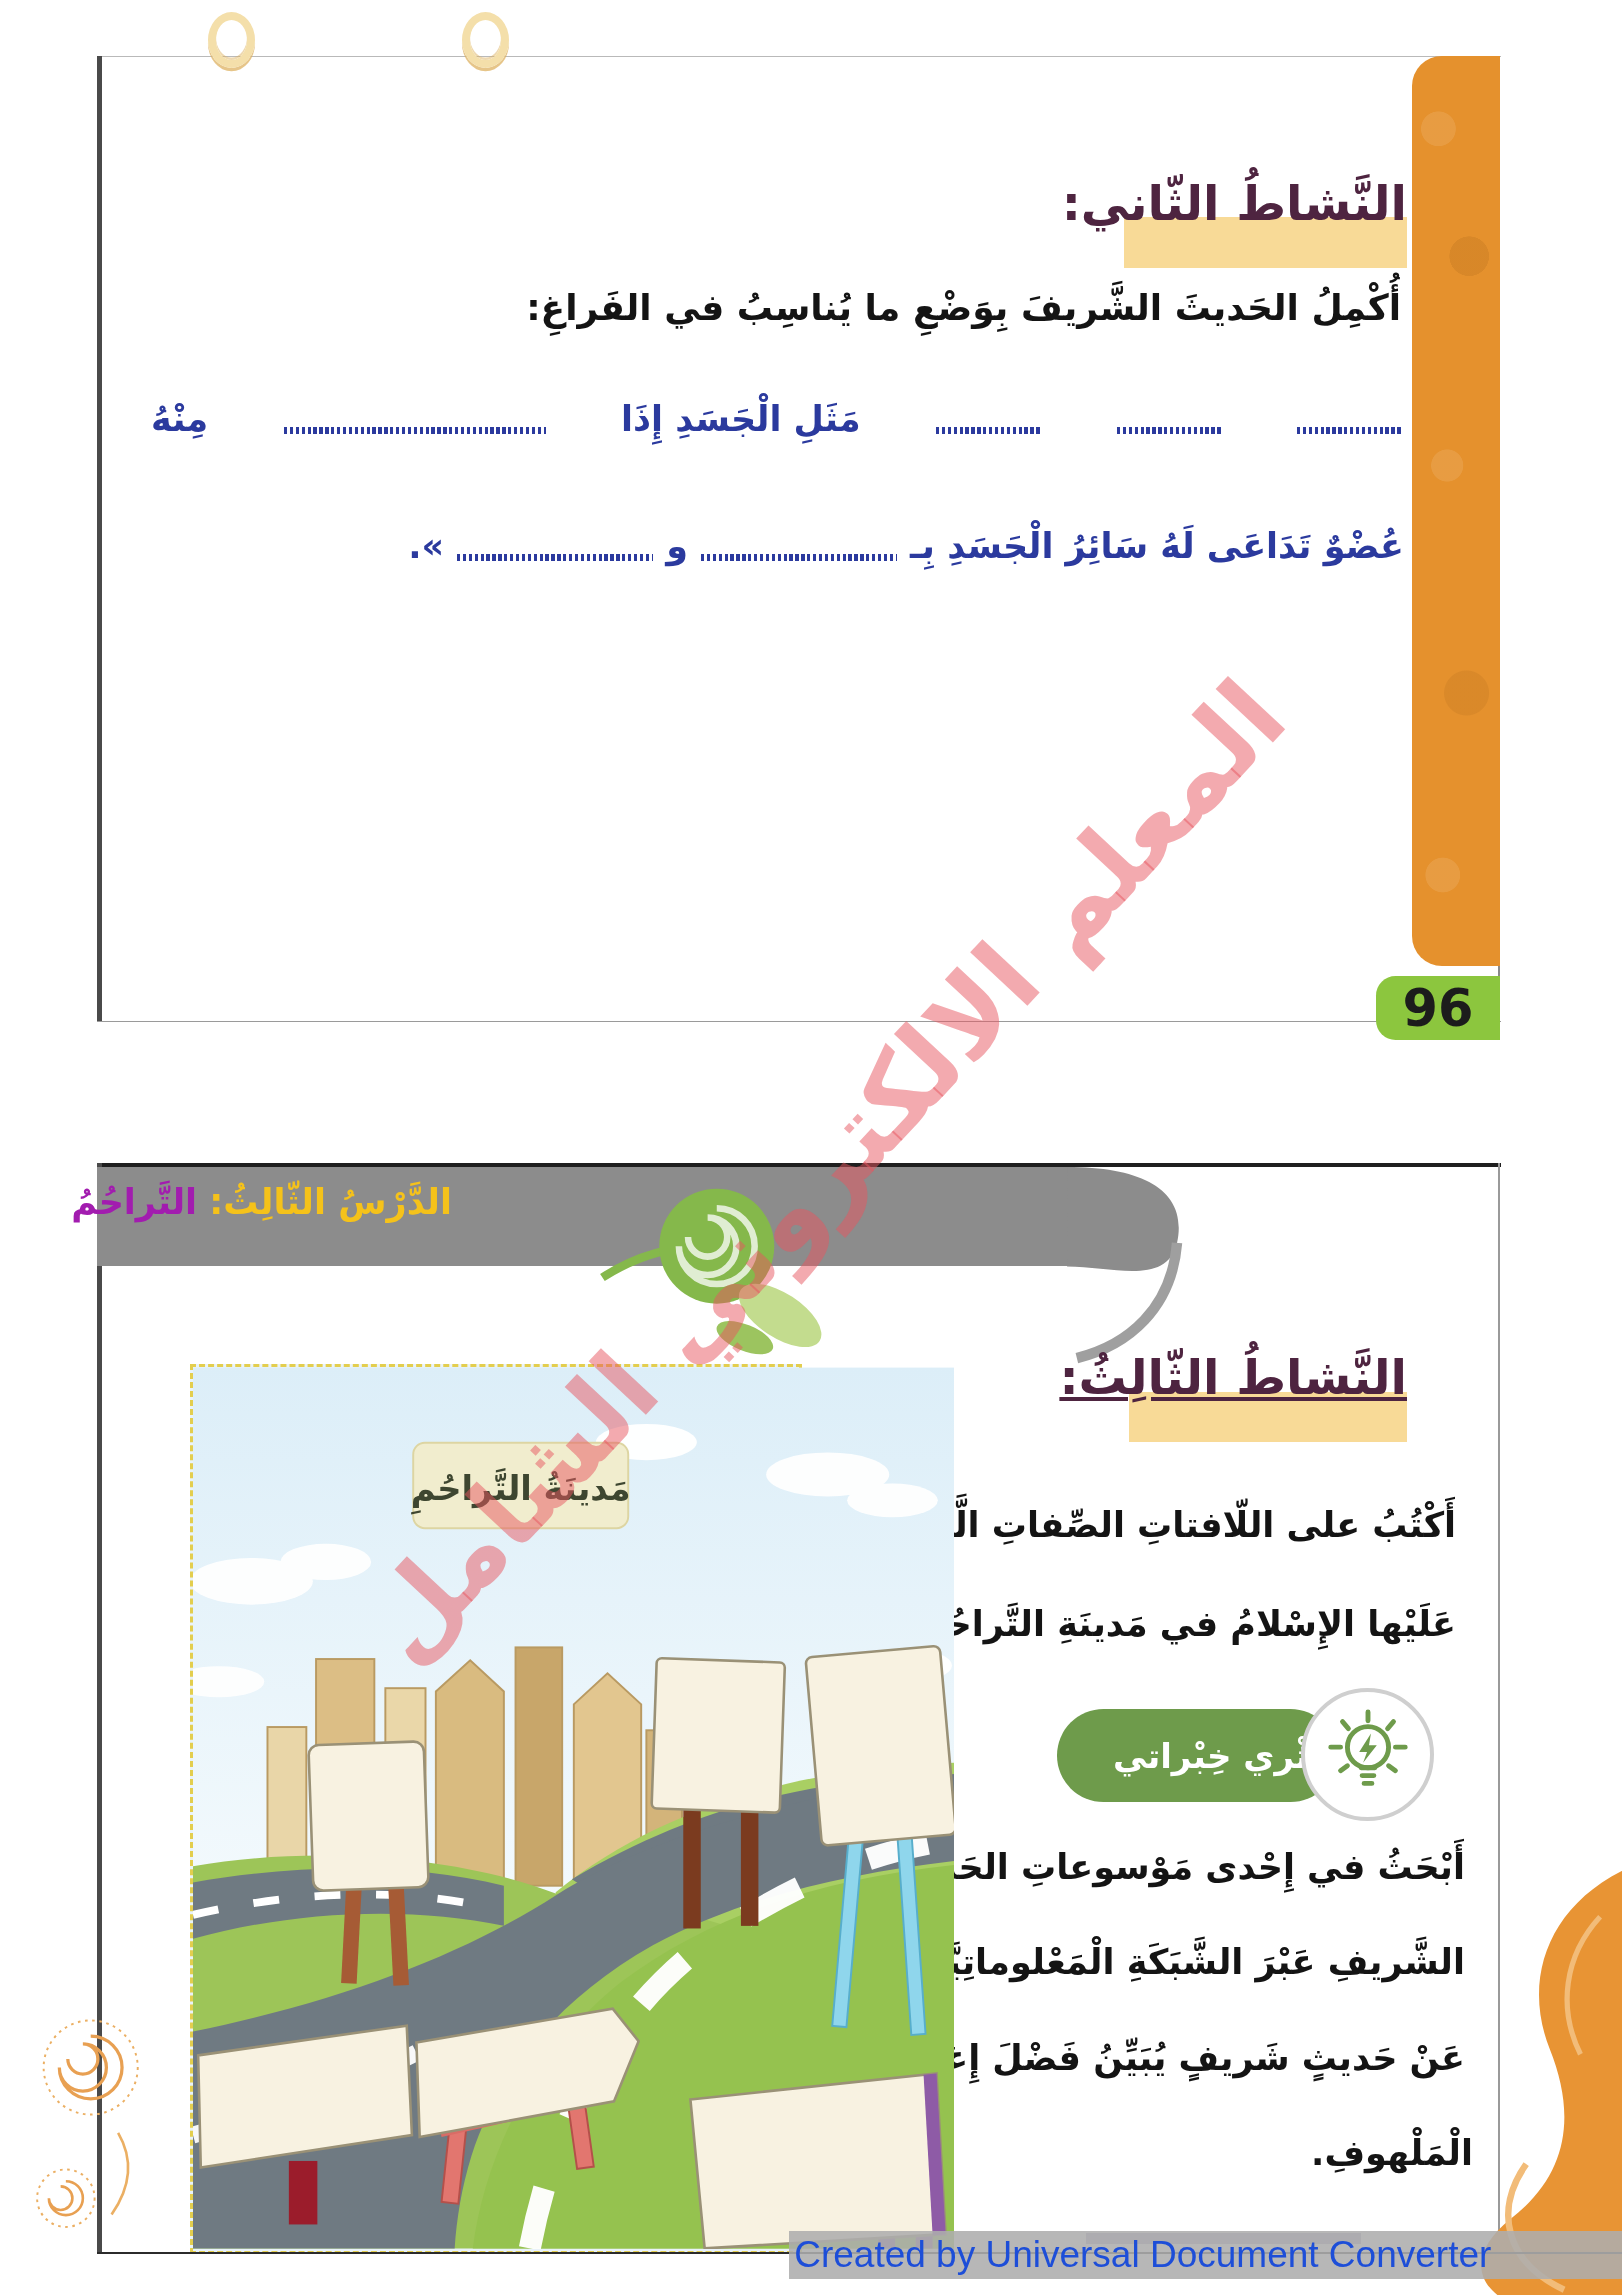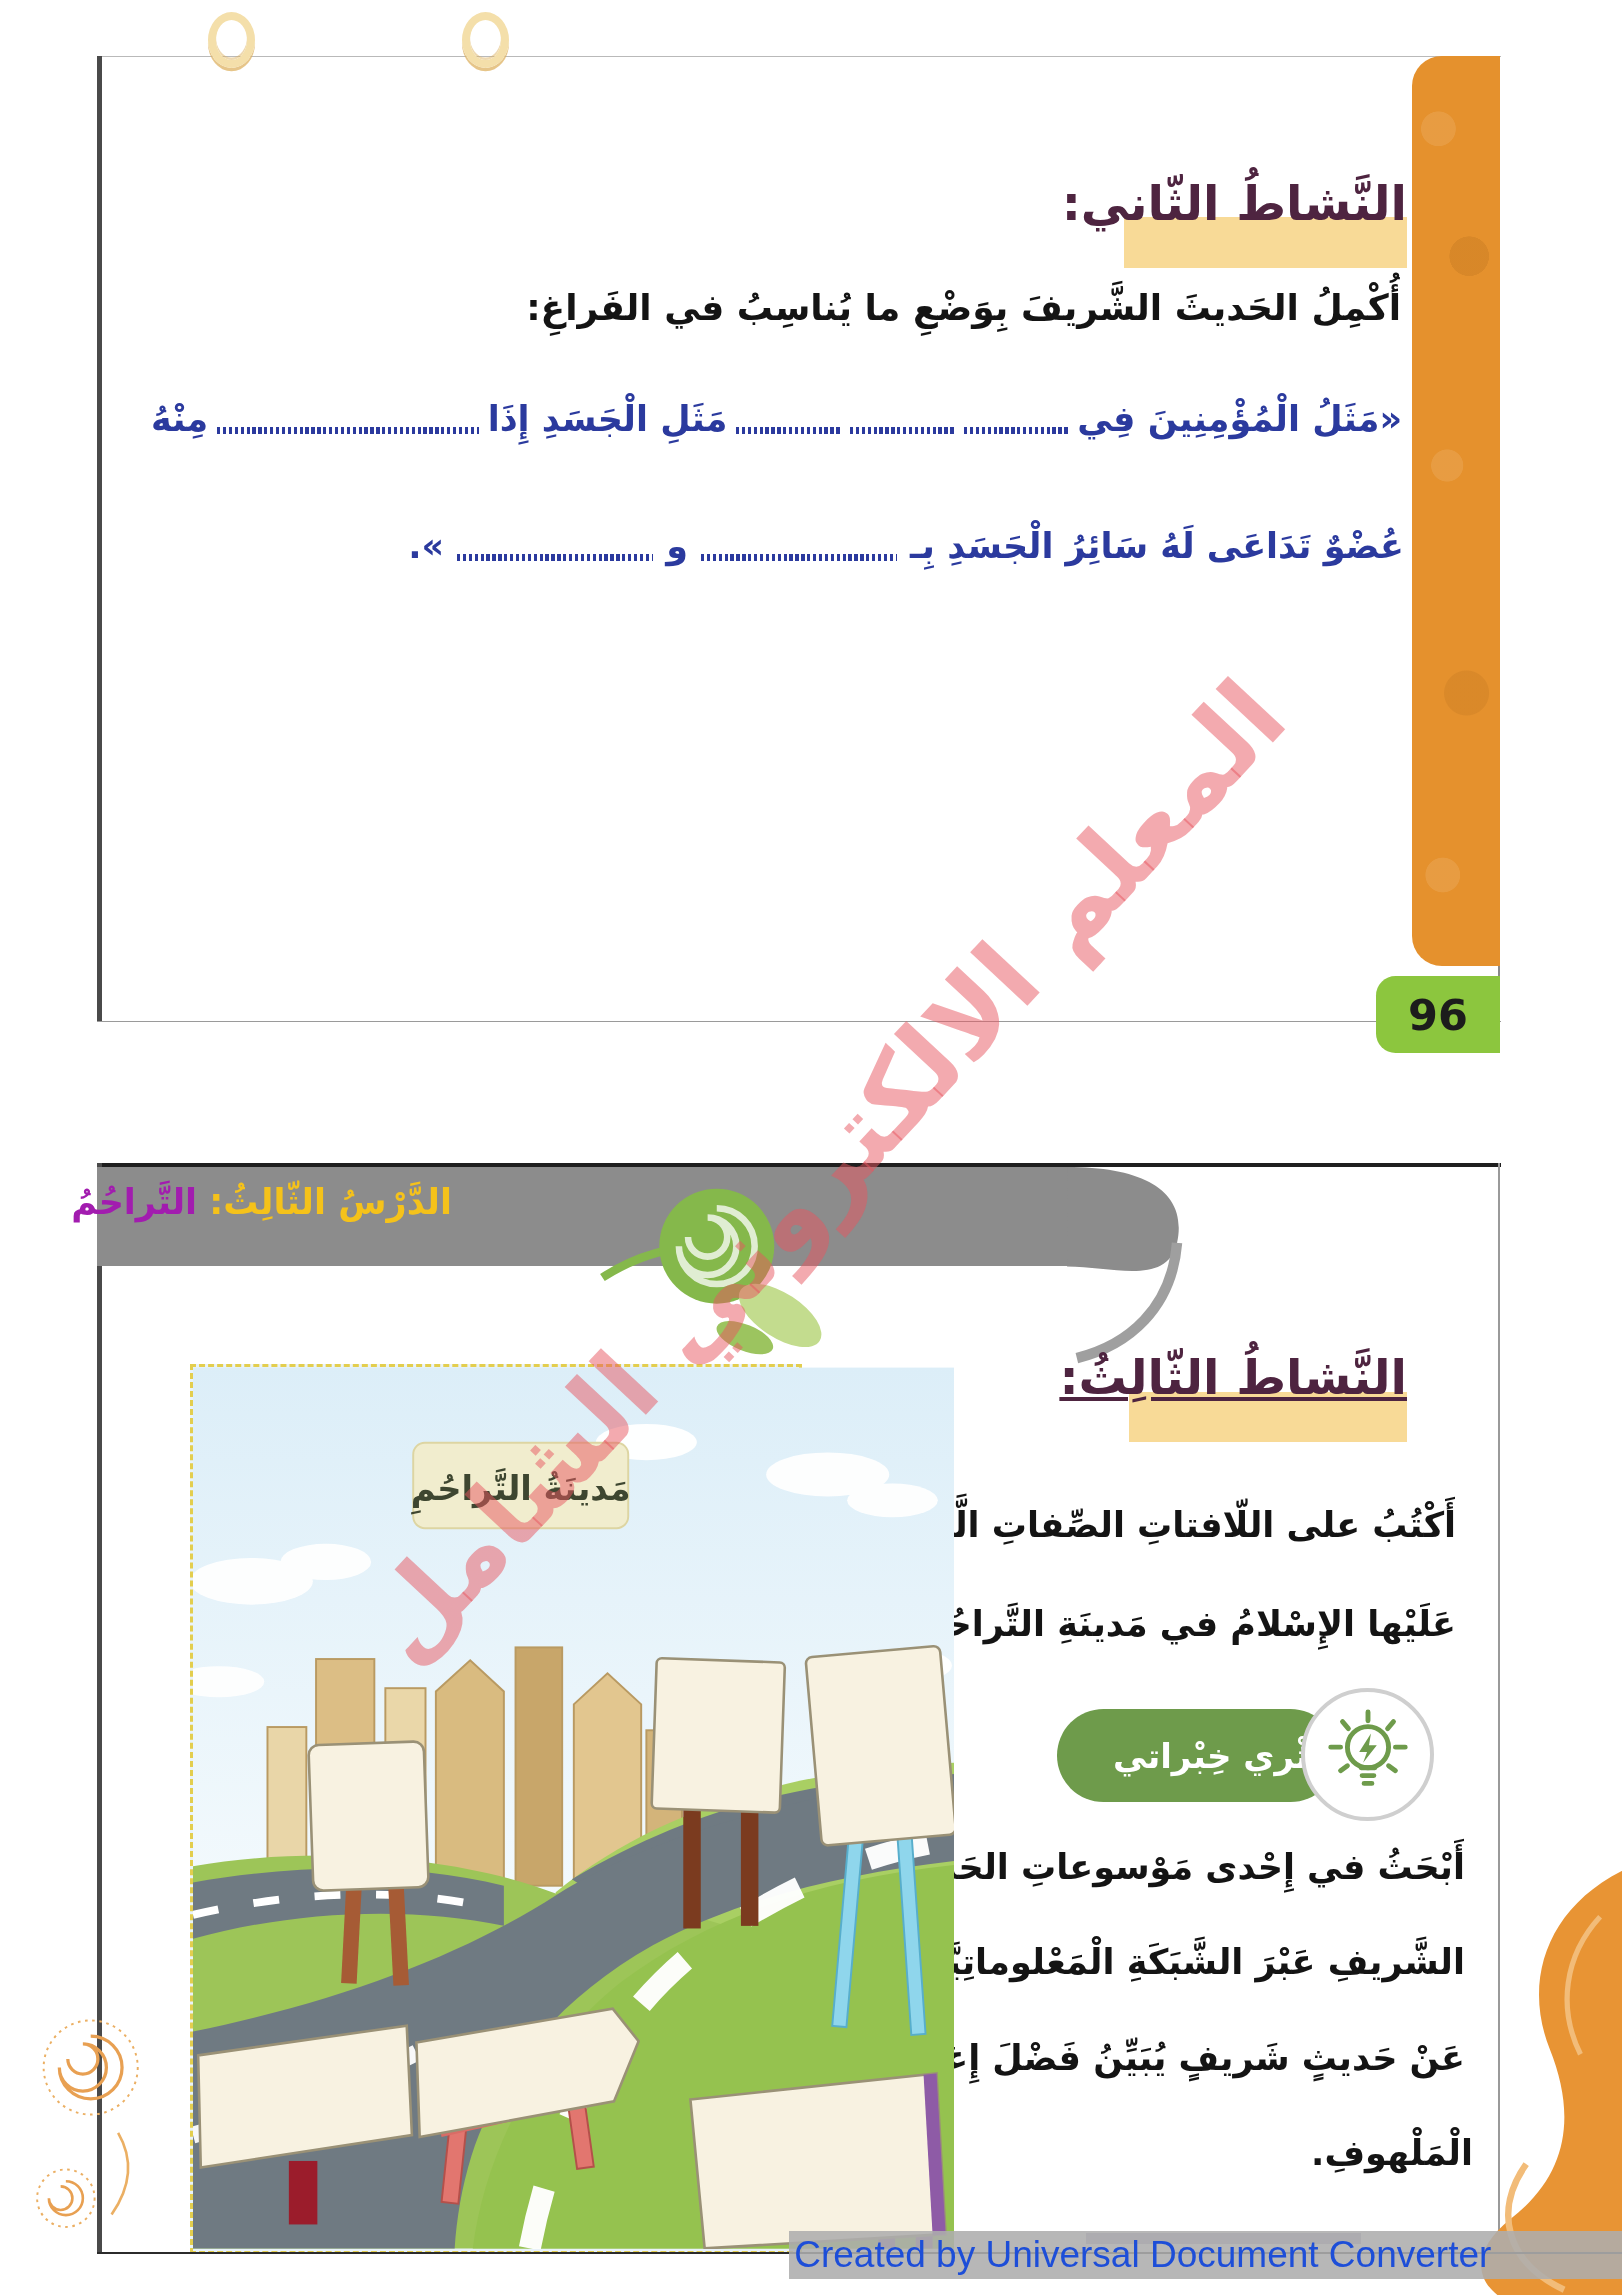--- a/index.html
+++ b/index.html
@@ -24,23 +24,23 @@
           radial-gradient(circle at 62% 70%, rgba(120,66,8,.10) 0 22px, transparent 23px),
           radial-gradient(circle at 35% 90%, rgba(255,255,255,.10) 0 17px, transparent 17.7px);}
   .hl-strip{background:var(--hl);}
   .act-title{color:var(--maroon);font-weight:bold;font-size:48px;direction:rtl;white-space:nowrap;z-index:3;}
   .instr{color:#141414;font-weight:bold;font-size:36px;direction:rtl;white-space:nowrap;text-align:right;}
   .hadith-line{display:flex;direction:rtl;align-items:flex-end;color:var(--blue);
         font-weight:bold;font-size:35px;white-space:nowrap;}
   .hadith-line .seg{line-height:1.5;}
   .blank{height:6.5px;margin-bottom:11.8px;flex-shrink:1;
         background:repeating-linear-gradient(90deg,var(--blue) 0 3.3px,transparent 3.3px 5.9px);}
-  .pagenum-box{left:1376px;top:976px;width:124px;height:77px;background:var(--pgreen);
+  .pagenum-box{left:1376px;top:976px;width:124px;height:64px;background:var(--pgreen);
         border-radius:19.6px 0 0 19.6px;display:flex;align-items:center;justify-content:center;
-        font-size:43px;font-weight:bold;color:#1c1c1c;}
+        font-size:51px;font-weight:bold;color:#1c1c1c;}
   
   .blackline{background:#1f1f1f;height:3.9px;}
   .gray-bar{left:97px;top:1167px;width:978px;height:99px;background:var(--hgray);}
   .lesson-title{direction:rtl;font-size:35px;font-weight:bold;white-space:nowrap;z-index:4;}
   .lesson-title .lbl{color:var(--hyellow);}
   .lesson-title .nm{color:#a21caf;margin-top:18px;}
   .para{color:#141414;font-weight:bold;font-size:35px;direction:rtl;white-space:nowrap;text-align:right;}
   .pill{left:1057px;top:1709px;width:280px;height:93px;background:var(--btn);border-radius:47px;
         display:flex;align-items:center;justify-content:center;color:#fff;font-weight:bold;
         font-size:34px;direction:rtl;padding-left:39px;z-index:3;}
@@ -68,21 +68,20 @@
   <div class="abs ring" style="left:462px;top:11.8px;"></div>
 
   <div class="abs orange-bar"></div>
 
   <div class="abs hl-strip" style="left:1124px;top:217px;width:283px;height:51px;"></div>
   <div class="abs act-title" style="right:216px;top:175px;">النَّشاطُ الثّاني:</div>
 
   <div class="abs instr" style="right:222px;top:287px;">أُكْمِلُ الحَديثَ الشَّريفَ بِوَضْعِ ما يُناسِبُ في الفَراغِ:</div>
 
   <div class="abs hadith-line" style="left:151px;top:393px;width:1251px;justify-content:space-between;">
-    <span class="seg">«مَثَلُ الْمُؤْمِنِينَ فِي</span>
     <span class="blank" style="width:105px;"></span>
     <span class="blank" style="width:105px;"></span>
     <span class="blank" style="width:105px;"></span>
     <span class="seg">مَثَلِ الْجَسَدِ إِذَا</span>
     <span class="blank" style="width:262px;"></span>
     <span class="seg">مِنْهُ</span>
   </div>
 
   <div class="abs hadith-line" style="right:219px;top:520px;gap:13px;">
     <span class="seg">عُضْوٌ تَدَاعَى لَهُ سَائِرُ الْجَسَدِ بِـ</span>

